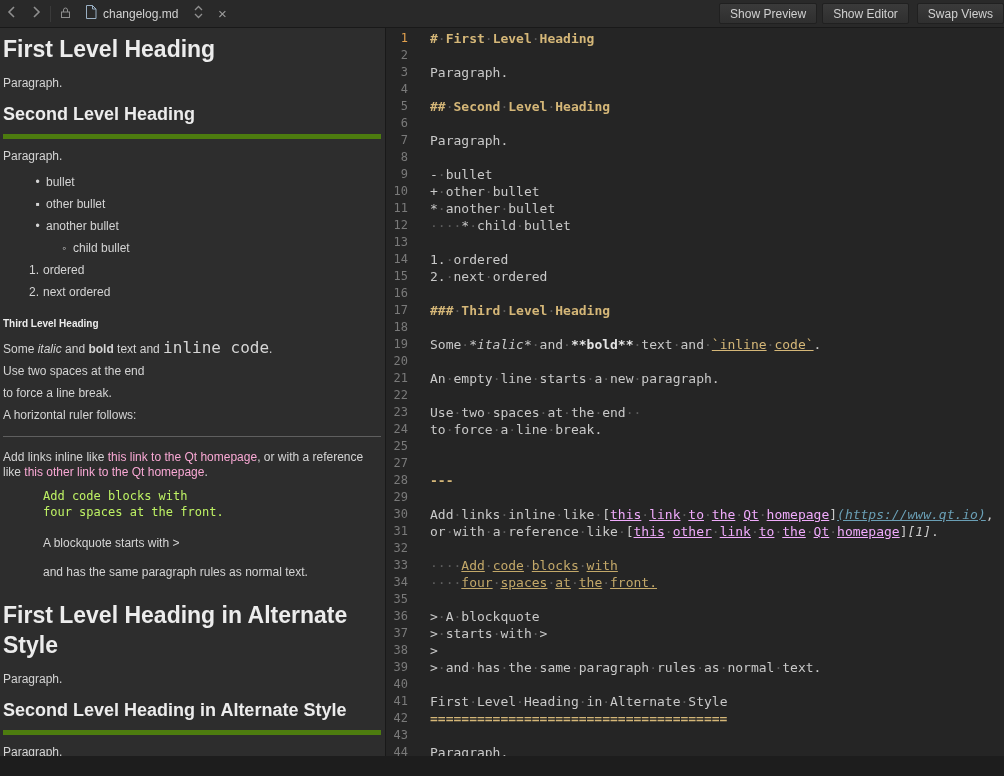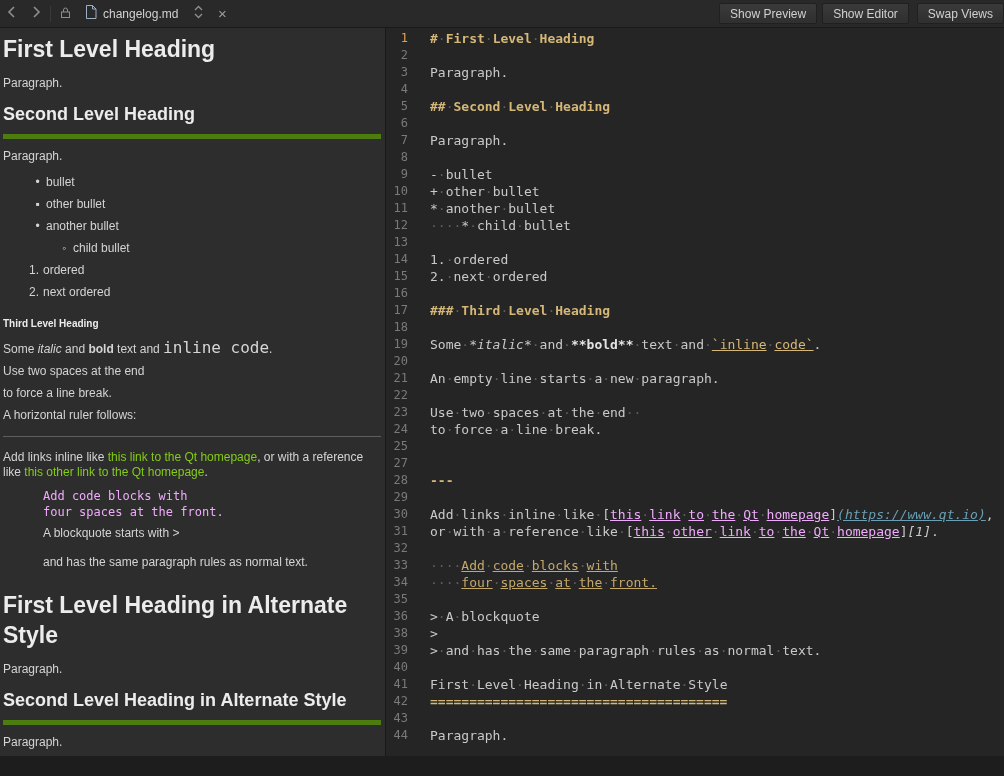--- a/index.html
+++ b/index.html
@@ -34,23 +34,23 @@
   .preview h2{font-size:18px;line-height:22px;font-weight:bold;color:#ececec;
               margin:12px 0 10px;padding-bottom:9px;border-bottom:5px solid #4d7c0f;}
   .preview h3{font-size:10px;line-height:18px;font-weight:bold;color:#ececec;margin:12px 0 7px;}
   .preview p{margin:7px 0;}
   .li{line-height:22px;padding-left:30px;}
   .li.child{padding-left:57px;}
   .li.ord{padding-left:26px;}
   .mk{display:inline-block;min-width:9px;margin-right:4px;text-align:center;}
   .preview code{font-family:"DejaVu Sans Mono",monospace;font-size:16px;color:#d6d6d6;}
   .preview hr{border:none;border-top:1px solid #5f5f5f;margin:13px 0;}
-  .preview a{color:#84cc16;text-decoration:none;cursor:pointer;}
+  .preview a{color:#f9a8d4;text-decoration:none;cursor:pointer;}
   .codeblock{font-family:"DejaVu Sans Mono",monospace;font-size:12px;line-height:16px;
-             color:#f0abfc;margin:8px 0 6px 40px;}
+             color:#bef264;margin:8px 0 16px 40px;}
   .bq{margin-left:40px;}
   .bq p{margin:6px 0 14px;}
 
   
   .editor{flex:1;min-width:0;background:#252525;border-left:1px solid #191919;
           overflow:hidden;padding-top:2px;
           font-family:"DejaVu Sans Mono",monospace;}
   .eline{display:flex;height:17px;line-height:17px;font-size:13px;white-space:pre;}
   .lnum{flex:0 0 40px;box-sizing:border-box;padding-right:18px;text-align:right;
         color:#7a7a7a;font-size:12px;}
@@ -209,20 +209,21 @@
           <div class="eline"><div class="lnum">27</div><div class="ecode"></div></div>
           <div class="eline"><div class="lnum">28</div><div class="ecode"><span class="h">---</span></div></div>
           <div class="eline"><div class="lnum">29</div><div class="ecode"></div></div>
           <div class="eline"><div class="lnum">30</div><div class="ecode"><span class="t">Add</span><span class="ws">·</span><span class="t">links</span><span class="ws">·</span><span class="t">inline</span><span class="ws">·</span><span class="t">like</span><span class="ws">·</span><span class="t">[</span><span class="lk">this</span><span class="ws">·</span><span class="lk">link</span><span class="ws">·</span><span class="lk">to</span><span class="ws">·</span><span class="lk">the</span><span class="ws">·</span><span class="lk">Qt</span><span class="ws">·</span><span class="lk">homepage</span><span class="t">]</span><span class="u">(https://www.qt.io)</span><span class="t">,</span></div></div>
           <div class="eline"><div class="lnum">31</div><div class="ecode"><span class="t">or</span><span class="ws">·</span><span class="t">with</span><span class="ws">·</span><span class="t">a</span><span class="ws">·</span><span class="t">reference</span><span class="ws">·</span><span class="t">like</span><span class="ws">·</span><span class="t">[</span><span class="lk">this</span><span class="ws">·</span><span class="lk">other</span><span class="ws">·</span><span class="lk">link</span><span class="ws">·</span><span class="lk">to</span><span class="ws">·</span><span class="lk">the</span><span class="ws">·</span><span class="lk">Qt</span><span class="ws">·</span><span class="lk">homepage</span><span class="t">]</span><span class="i">[1]</span><span class="t">.</span></div></div>
           <div class="eline"><div class="lnum">32</div><div class="ecode"></div></div>
           <div class="eline"><div class="lnum">33</div><div class="ecode"><span class="ws">·</span><span class="ws">·</span><span class="ws">·</span><span class="ws">·</span><span class="cb">Add</span><span class="ws">·</span><span class="cb">code</span><span class="ws">·</span><span class="cb">blocks</span><span class="ws">·</span><span class="cb">with</span></div></div>
           <div class="eline"><div class="lnum">34</div><div class="ecode"><span class="ws">·</span><span class="ws">·</span><span class="ws">·</span><span class="ws">·</span><span class="cb">four</span><span class="ws">·</span><span class="cb">spaces</span><span class="ws">·</span><span class="cb">at</span><span class="ws">·</span><span class="cb">the</span><span class="ws">·</span><span class="cb">front.</span></div></div>
           <div class="eline"><div class="lnum">35</div><div class="ecode"></div></div>
           <div class="eline"><div class="lnum">36</div><div class="ecode"><span class="t">&gt;</span><span class="ws">·</span><span class="t">A</span><span class="ws">·</span><span class="t">blockquote</span></div></div>
+          <div class="eline"><div class="lnum">37</div><div class="ecode"><span class="t">&gt;</span><span class="ws">·</span><span class="t">starts</span><span class="ws">·</span><span class="t">with</span><span class="ws">·</span><span class="t">&gt;</span></div></div>
           <div class="eline"><div class="lnum">38</div><div class="ecode"><span class="t">&gt;</span></div></div>
           <div class="eline"><div class="lnum">39</div><div class="ecode"><span class="t">&gt;</span><span class="ws">·</span><span class="t">and</span><span class="ws">·</span><span class="t">has</span><span class="ws">·</span><span class="t">the</span><span class="ws">·</span><span class="t">same</span><span class="ws">·</span><span class="t">paragraph</span><span class="ws">·</span><span class="t">rules</span><span class="ws">·</span><span class="t">as</span><span class="ws">·</span><span class="t">normal</span><span class="ws">·</span><span class="t">text.</span></div></div>
           <div class="eline"><div class="lnum">40</div><div class="ecode"></div></div>
           <div class="eline"><div class="lnum">41</div><div class="ecode"><span class="t">First</span><span class="ws">·</span><span class="t">Level</span><span class="ws">·</span><span class="t">Heading</span><span class="ws">·</span><span class="t">in</span><span class="ws">·</span><span class="t">Alternate</span><span class="ws">·</span><span class="t">Style</span></div></div>
           <div class="eline"><div class="lnum">42</div><div class="ecode"><span class="h">======================================</span></div></div>
           <div class="eline"><div class="lnum">43</div><div class="ecode"></div></div>
           <div class="eline"><div class="lnum">44</div><div class="ecode"><span class="t">Paragraph.</span></div></div>
         </div>
     </div>
 

